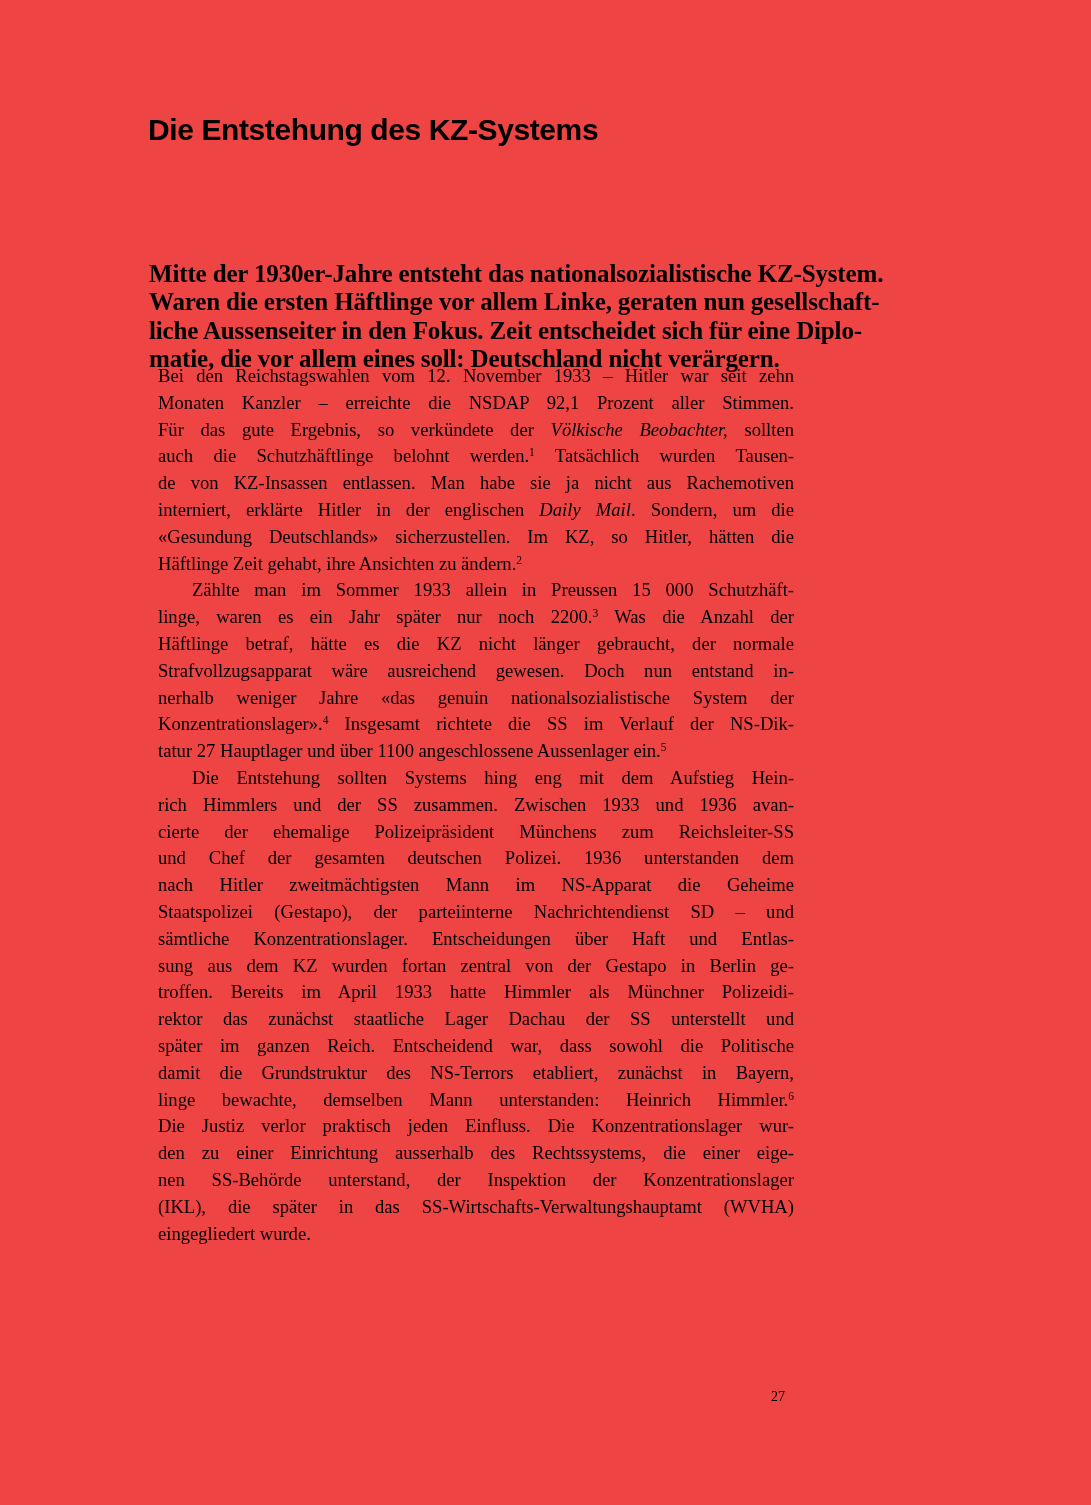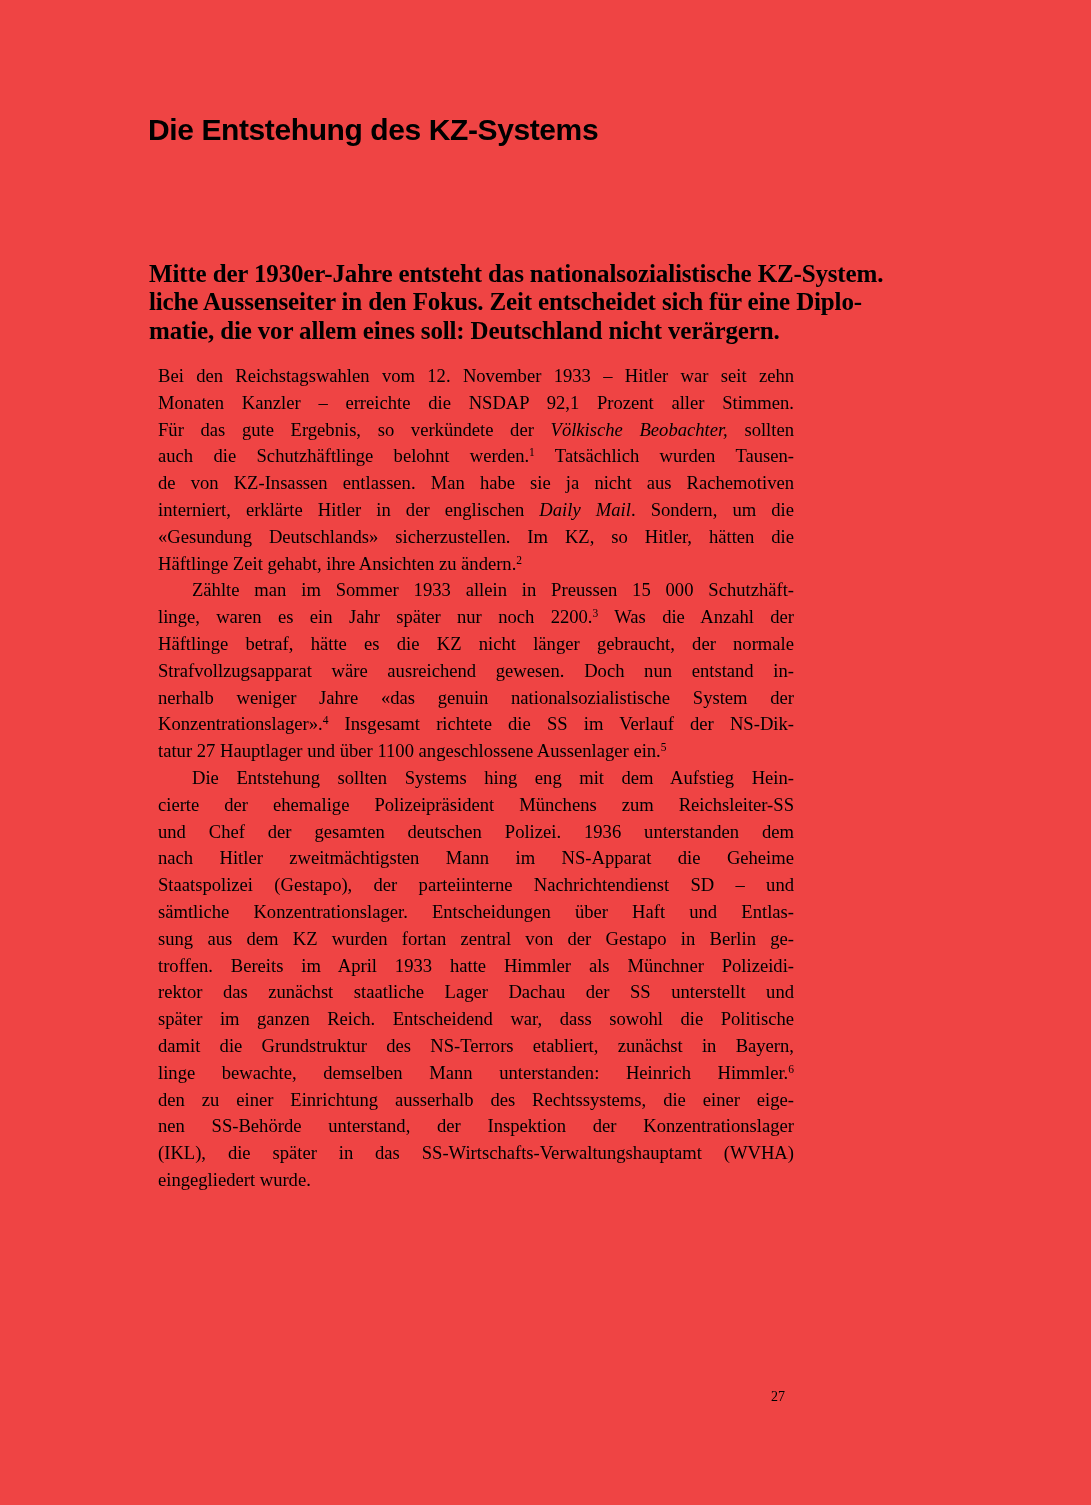--- a/index.html
+++ b/index.html
@@ -74,20 +74,21 @@
   }
 </style>
 </head>
 <body>
 
 <div class="page">
   <h1 class="page-title">Die Entstehung des KZ-Systems</h1>
 
   <div class="lead" id="lead">
       <div class="line">Mitte der 1930er-Jahre entsteht das nationalsozialistische KZ-System.</div>
+      <div class="line">Waren die ersten Häftlinge vor allem Linke, geraten nun gesellschaft-</div>
       <div class="line">liche Aussenseiter in den Fokus. Zeit entscheidet sich für eine Diplo-</div>
       <div class="line last">matie, die vor allem eines soll: Deutschland nicht verärgern.</div>
     </div>
 
   <div class="body-text" id="bodytext">
       <div class="paragraph">
         <div class="line">Bei den Reichstagswahlen vom 12. November 1933 – Hitler war seit zehn</div>
         <div class="line">Monaten Kanzler – erreichte die NSDAP 92,1 Prozent aller Stimmen.</div>
         <div class="line">Für das gute Ergebnis, so verkündete der <i>Völkische Beobachter,</i> sollten</div>
         <div class="line">auch die Schutzhäftlinge belohnt werden.<sup>1</sup> Tatsächlich wurden Tausen-</div>
@@ -100,31 +101,33 @@
         <div class="line indent">Zählte man im Sommer 1933 allein in Preussen 15 000 Schutzhäft-</div>
         <div class="line">linge, waren es ein Jahr später nur noch 2200.<sup>3</sup> Was die Anzahl der</div>
         <div class="line">Häftlinge betraf, hätte es die KZ nicht länger gebraucht, der normale</div>
         <div class="line">Strafvollzugsapparat wäre ausreichend gewesen. Doch nun entstand in-</div>
         <div class="line">nerhalb weniger Jahre «das genuin nationalsozialistische System der</div>
         <div class="line">Konzentrationslager».<sup>4</sup> Insgesamt richtete die SS im Verlauf der NS-Dik-</div>
         <div class="line last">tatur 27 Hauptlager und über 1100 angeschlossene Aussenlager ein.<sup>5</sup></div>
       </div>
       <div class="paragraph">
         <div class="line indent">Die Entstehung sollten Systems hing eng mit dem Aufstieg Hein-</div>
+        <div class="line">rich Himmlers und der SS zusammen. Zwischen 1933 und 1936 avan-</div>
         <div class="line">cierte der ehemalige Polizeipräsident Münchens zum Reichsleiter-SS</div>
         <div class="line">und Chef der gesamten deutschen Polizei. 1936 unterstanden dem</div>
         <div class="line">nach Hitler zweitmächtigsten Mann im NS-Apparat die Geheime</div>
         <div class="line">Staatspolizei (Gestapo), der parteiinterne Nachrichtendienst SD – und</div>
         <div class="line">sämtliche Konzentrationslager. Entscheidungen über Haft und Entlas-</div>
         <div class="line">sung aus dem KZ wurden fortan zentral von der Gestapo in Berlin ge-</div>
         <div class="line">troffen. Bereits im April 1933 hatte Himmler als Münchner Polizeidi-</div>
         <div class="line">rektor das zunächst staatliche Lager Dachau der SS unterstellt und</div>
         <div class="line">später im ganzen Reich. Entscheidend war, dass sowohl die Politische</div>
         <div class="line">damit die Grundstruktur des NS-Terrors etabliert, zunächst in Bayern,</div>
         <div class="line">linge bewachte, demselben Mann unterstanden: Heinrich Himmler.<sup>6</sup></div>
+        <div class="line">Die Justiz verlor praktisch jeden Einfluss. Die Konzentrationslager wur-</div>
         <div class="line">den zu einer Einrichtung ausserhalb des Rechtssystems, die einer eige-</div>
         <div class="line">nen SS-Behörde unterstand, der Inspektion der Konzentrationslager</div>
         <div class="line">(IKL), die später in das SS-Wirtschafts-Verwaltungshauptamt (WVHA)</div>
         <div class="line last">eingegliedert wurde.</div>
       </div>
     </div>
 
   <div class="folio">27</div>
 </div>
 

